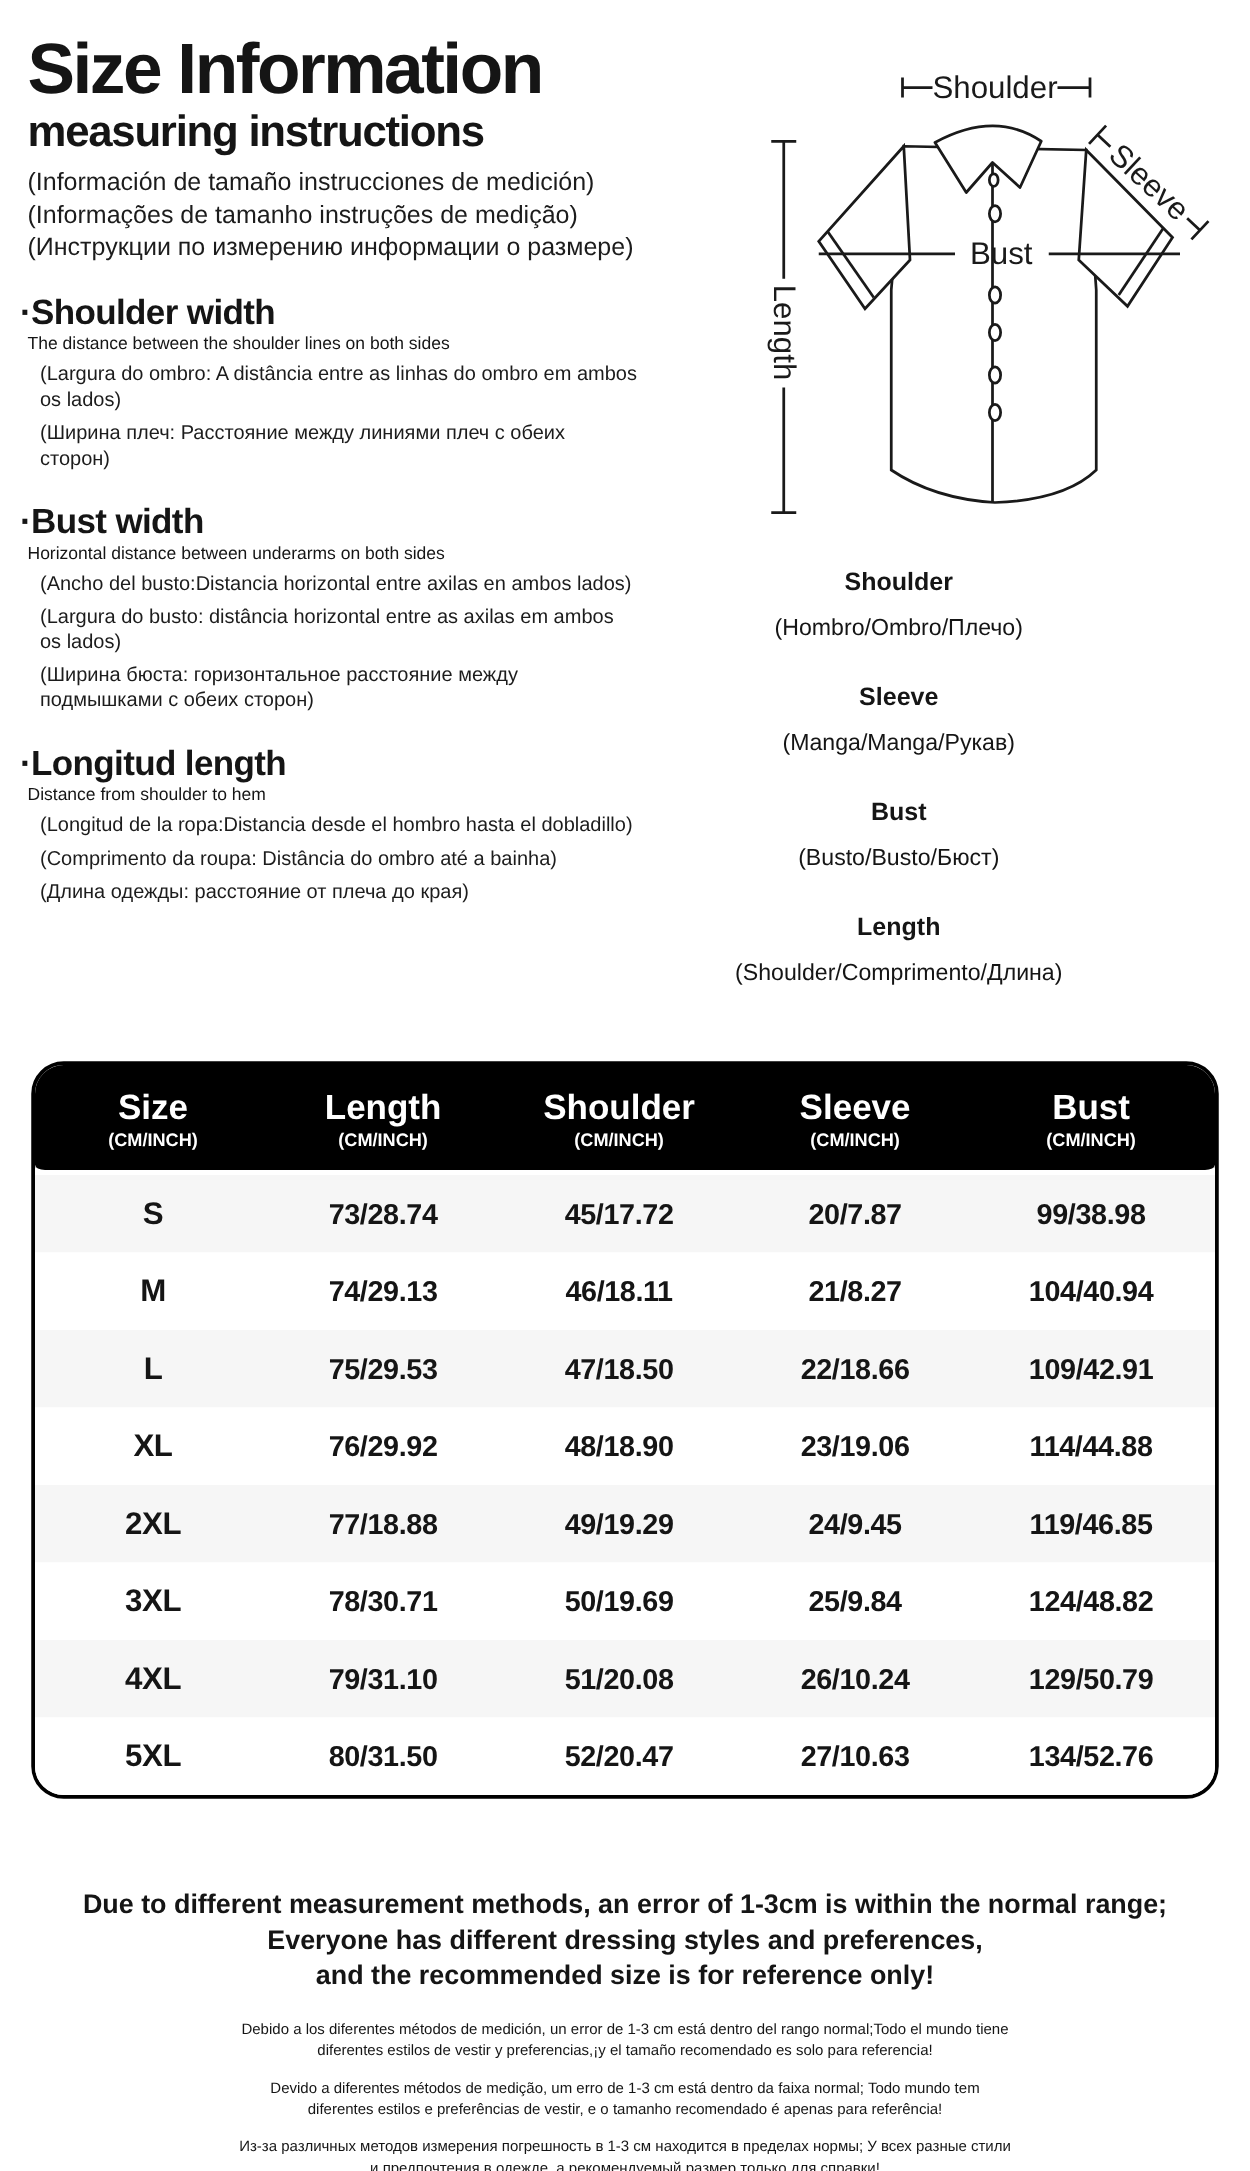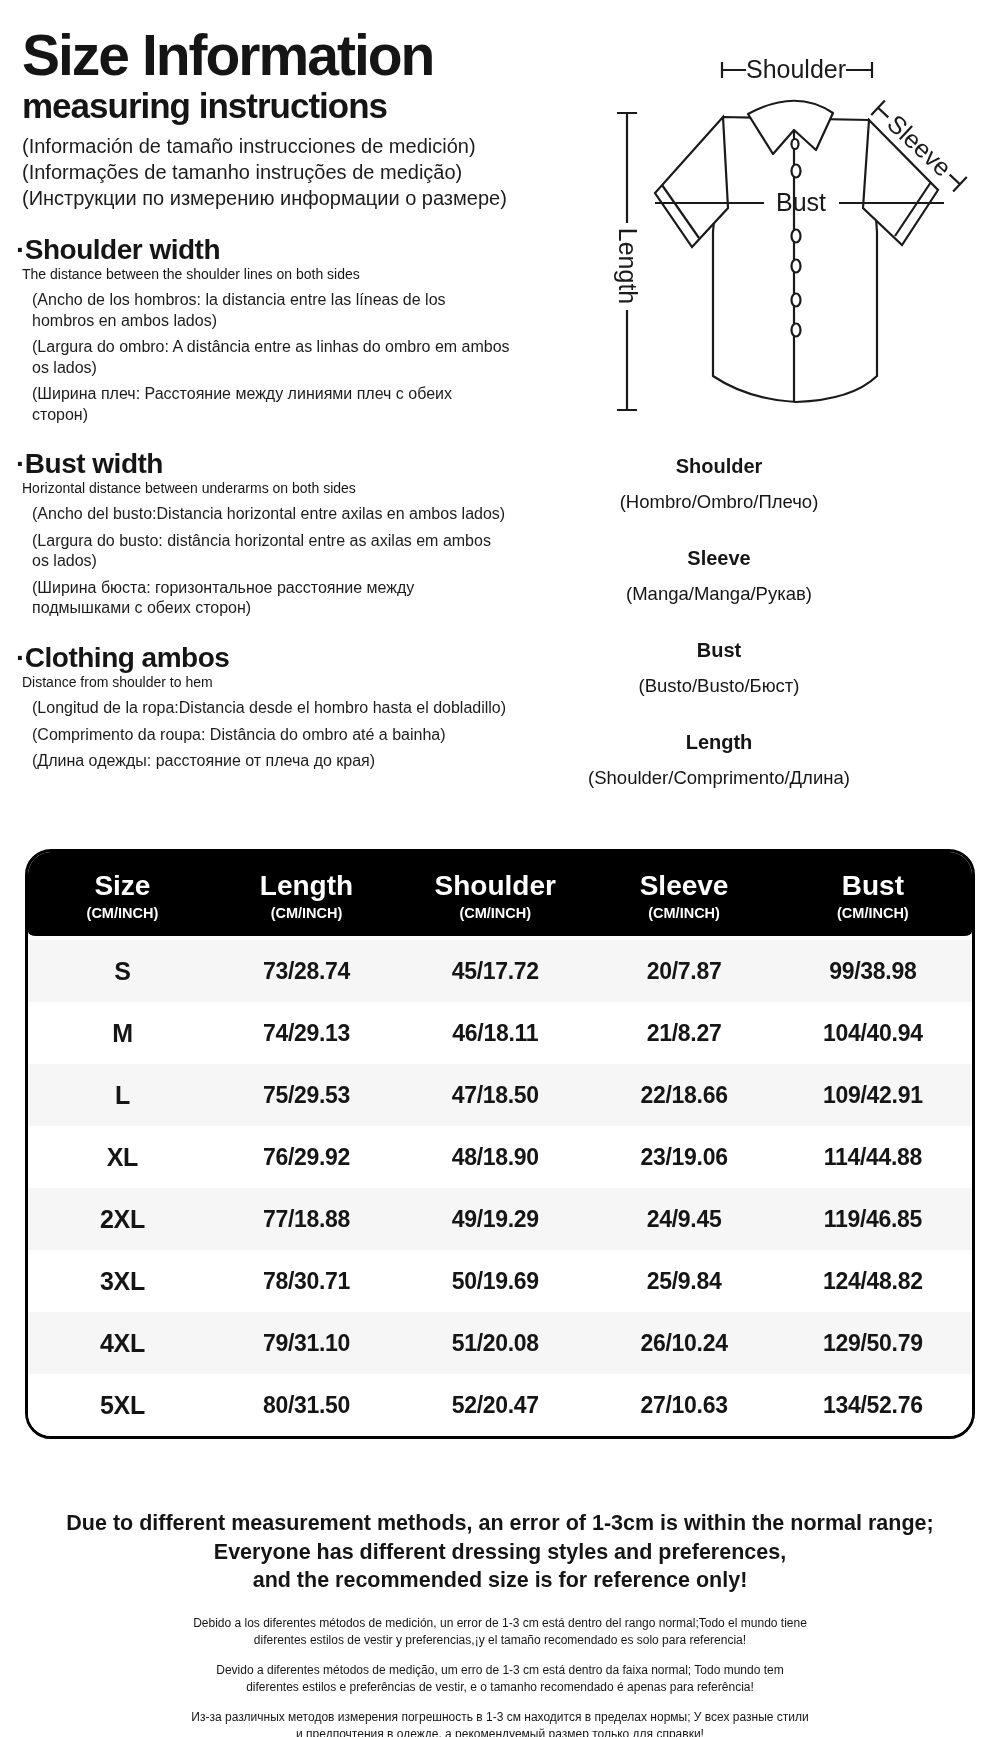--- a/index.html
+++ b/index.html
@@ -53,35 +53,34 @@
     <div class="left-col">
       <h1 class="main-title">Size Information</h1>
       <h2 class="sub-title">measuring instructions</h2>
       <p class="title-trans">(Información de tamaño instrucciones de medición)</p>
       <p class="title-trans">(Informações de tamanho instruções de medição)</p>
       <p class="title-trans">(Инструкции по измерению информации о размере)</p>
 
       <div class="section">
         <h3 class="section-heading">·Shoulder width</h3>
         <p class="section-desc">The distance between the shoulder lines on both sides</p>
-        <p class="section-trans">(Ancho de los hombros: la distancia entre las líneas de los hombros en ambos lados)</p>
         <p class="section-trans">(Largura do ombro: A distância entre as linhas do ombro em ambos os lados)</p>
         <p class="section-trans">(Ширина плеч: Расстояние между линиями плеч с обеих сторон)</p>
       </div>
 
       <div class="section">
         <h3 class="section-heading">·Bust width</h3>
         <p class="section-desc">Horizontal distance between underarms on both sides</p>
         <p class="section-trans">(Ancho del busto:Distancia horizontal entre axilas en ambos lados)</p>
         <p class="section-trans">(Largura do busto: distância horizontal entre as axilas em ambos os lados)</p>
         <p class="section-trans">(Ширина бюста: горизонтальное расстояние между подмышками с обеих сторон)</p>
       </div>
 
       <div class="section">
-        <h3 class="section-heading">·Clothing ambos</h3>
+        <h3 class="section-heading">·Longitud length</h3>
         <p class="section-desc">Distance from shoulder to hem</p>
         <p class="section-trans">(Longitud de la ropa:Distancia desde el hombro hasta el dobladillo)</p>
         <p class="section-trans">(Comprimento da roupa: Distância do ombro até a bainha)</p>
         <p class="section-trans">(Длина одежды: расстояние от плеча до края)</p>
       </div>
     </div>
 
     <div class="right-col">
       <svg class="diagram-svg" viewBox="0 0 438 410" fill="none" stroke="#1a1a1a" stroke-width="2.2">
 

